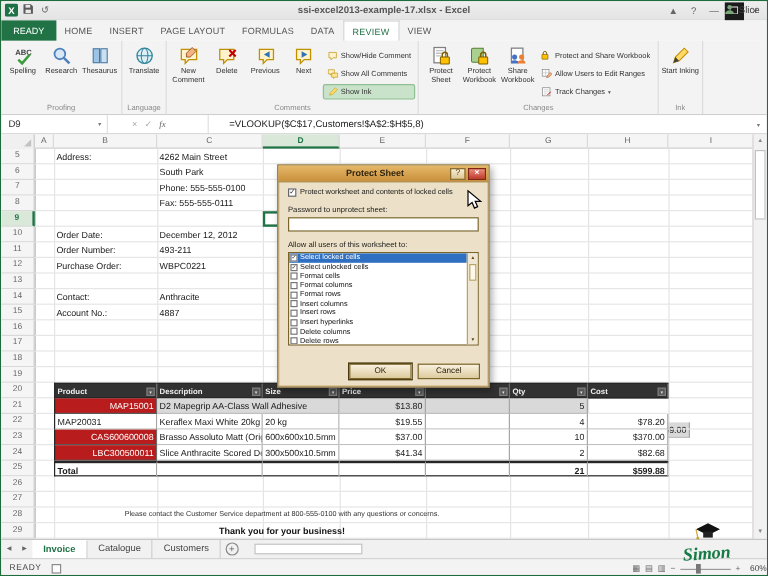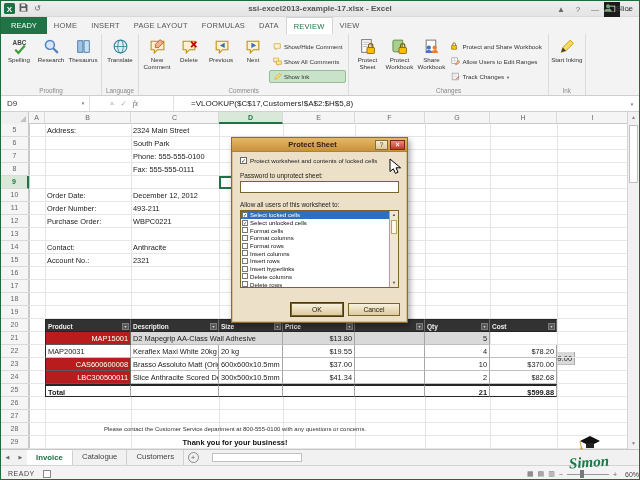--- a/index.html
+++ b/index.html
@@ -362,21 +362,21 @@
       <div class="vline" style="left: 218px;"></div>
       <div class="vline" style="left: 282px;"></div>
       <div class="vline" style="left: 354px;"></div>
       <div class="vline" style="left: 424px;"></div>
       <div class="vline" style="left: 489px;"></div>
       <div class="vline" style="left: 556px;"></div>
       <div class="vline" style="left: 627px;"></div>
       <div class="grow" style="top: 0px;">
         <div class="rhead">5</div>
         <div class="gcell" style="left: 44px; width: 86px;">Address:</div>
-        <div class="gcell" style="left: 130px; width: 88px;">2324 Main Street</div>
+        <div class="gcell" style="left: 130px; width: 88px;">4262 Main Street</div>
       </div>
       <div class="grow" style="top: 13px;">
         <div class="rhead">6</div>
         <div class="gcell" style="left: 130px; width: 88px;">South Park</div>
       </div>
       <div class="grow" style="top: 26px;">
         <div class="rhead">7</div>
         <div class="gcell" style="left: 130px; width: 88px;">Phone: 555-555-0100</div>
       </div>
       <div class="grow" style="top: 39px;">
@@ -405,21 +405,21 @@
         <div class="rhead">13</div>
       </div>
       <div class="grow" style="top: 117px;">
         <div class="rhead">14</div>
         <div class="gcell" style="left: 44px; width: 86px;">Contact:</div>
         <div class="gcell" style="left: 130px; width: 88px;">Anthracite</div>
       </div>
       <div class="grow" style="top: 130px;">
         <div class="rhead">15</div>
         <div class="gcell" style="left: 44px; width: 86px;">Account No.:</div>
-        <div class="gcell" style="left: 130px; width: 88px;">2321</div>
+        <div class="gcell" style="left: 130px; width: 88px;">4887</div>
       </div>
       <div class="grow" style="top: 143px;">
         <div class="rhead">16</div>
       </div>
       <div class="grow" style="top: 156px;">
         <div class="rhead">17</div>
       </div>
       <div class="grow" style="top: 169px;">
         <div class="rhead">18</div>
       </div>

